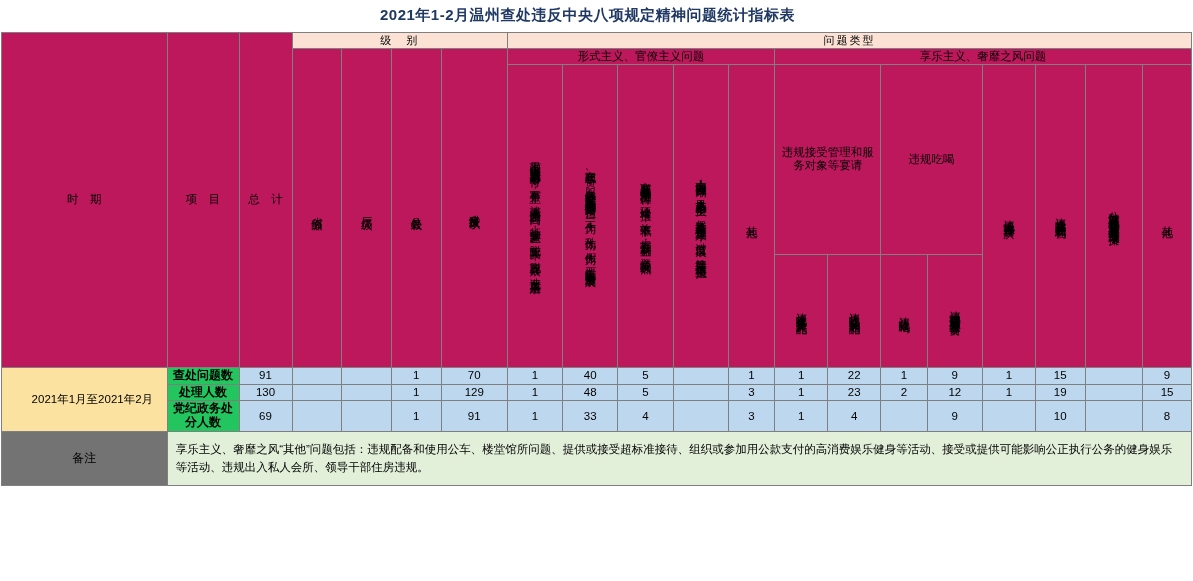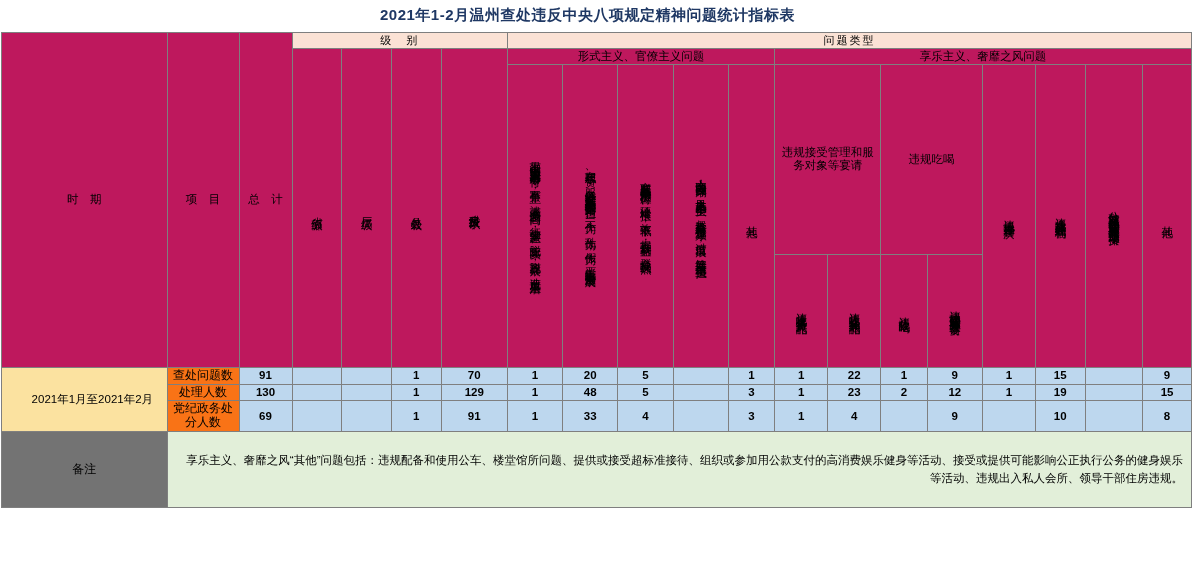--- a/index.html
+++ b/index.html
@@ -30,25 +30,25 @@
     max-height:300px;
   }
   .vert-short{
     writing-mode:vertical-rl;
     text-orientation:upright;
     letter-spacing:1px;
     margin:0 auto;
     line-height:1.25;
     display:inline-block;
   }
-  .cell-blue{background:#bdd7ee;font-weight:bold;}
+  .cell-blue{background:#bdd7ee;}
   .row-label{background:#fbe2a0;font-size:11.5px;padding-left:17px;}
-  .row-item{background:#f97316;font-weight:normal;font-size:12px;}
+  .row-item{background:#22c55e;font-weight:bold;font-size:12px;}
   .remark-label{background:#737373;font-weight:normal;font-size:12px;}
-  .remark-text{background:#e2efd9;font-size:11.5px;text-align:right;line-height:1.6;padding:19px 8px;}
+  .remark-text{background:#e2efd9;font-size:11.5px;text-align:left;line-height:1.6;padding:8px 8px;}
   .grp{background:#fbe2d5;font-size:11px;letter-spacing:2px;}
 </style>
 </head>
 <body>
 
 <div class="page">
 
   <div class="title">2021年1-2月温州查处违反中央八项规定精神问题统计指标表</div>
 
   <table>
@@ -117,21 +117,21 @@
 
     <tr>
       <td class="row-label" rowspan="3">2021年1月至2021年2月</td>
       <td class="row-item">查处问题数</td>
       <td class="cell-blue">91</td>
       <td class="cell-blue"></td>
       <td class="cell-blue"></td>
       <td class="cell-blue">1</td>
       <td class="cell-blue">70</td>
       <td class="cell-blue">1</td>
-      <td class="cell-blue">20</td>
+      <td class="cell-blue">40</td>
       <td class="cell-blue">5</td>
       <td class="cell-blue"></td>
       <td class="cell-blue">1</td>
       <td class="cell-blue">1</td>
       <td class="cell-blue">22</td>
       <td class="cell-blue">1</td>
       <td class="cell-blue">9</td>
       <td class="cell-blue">1</td>
       <td class="cell-blue">15</td>
       <td class="cell-blue"></td>

